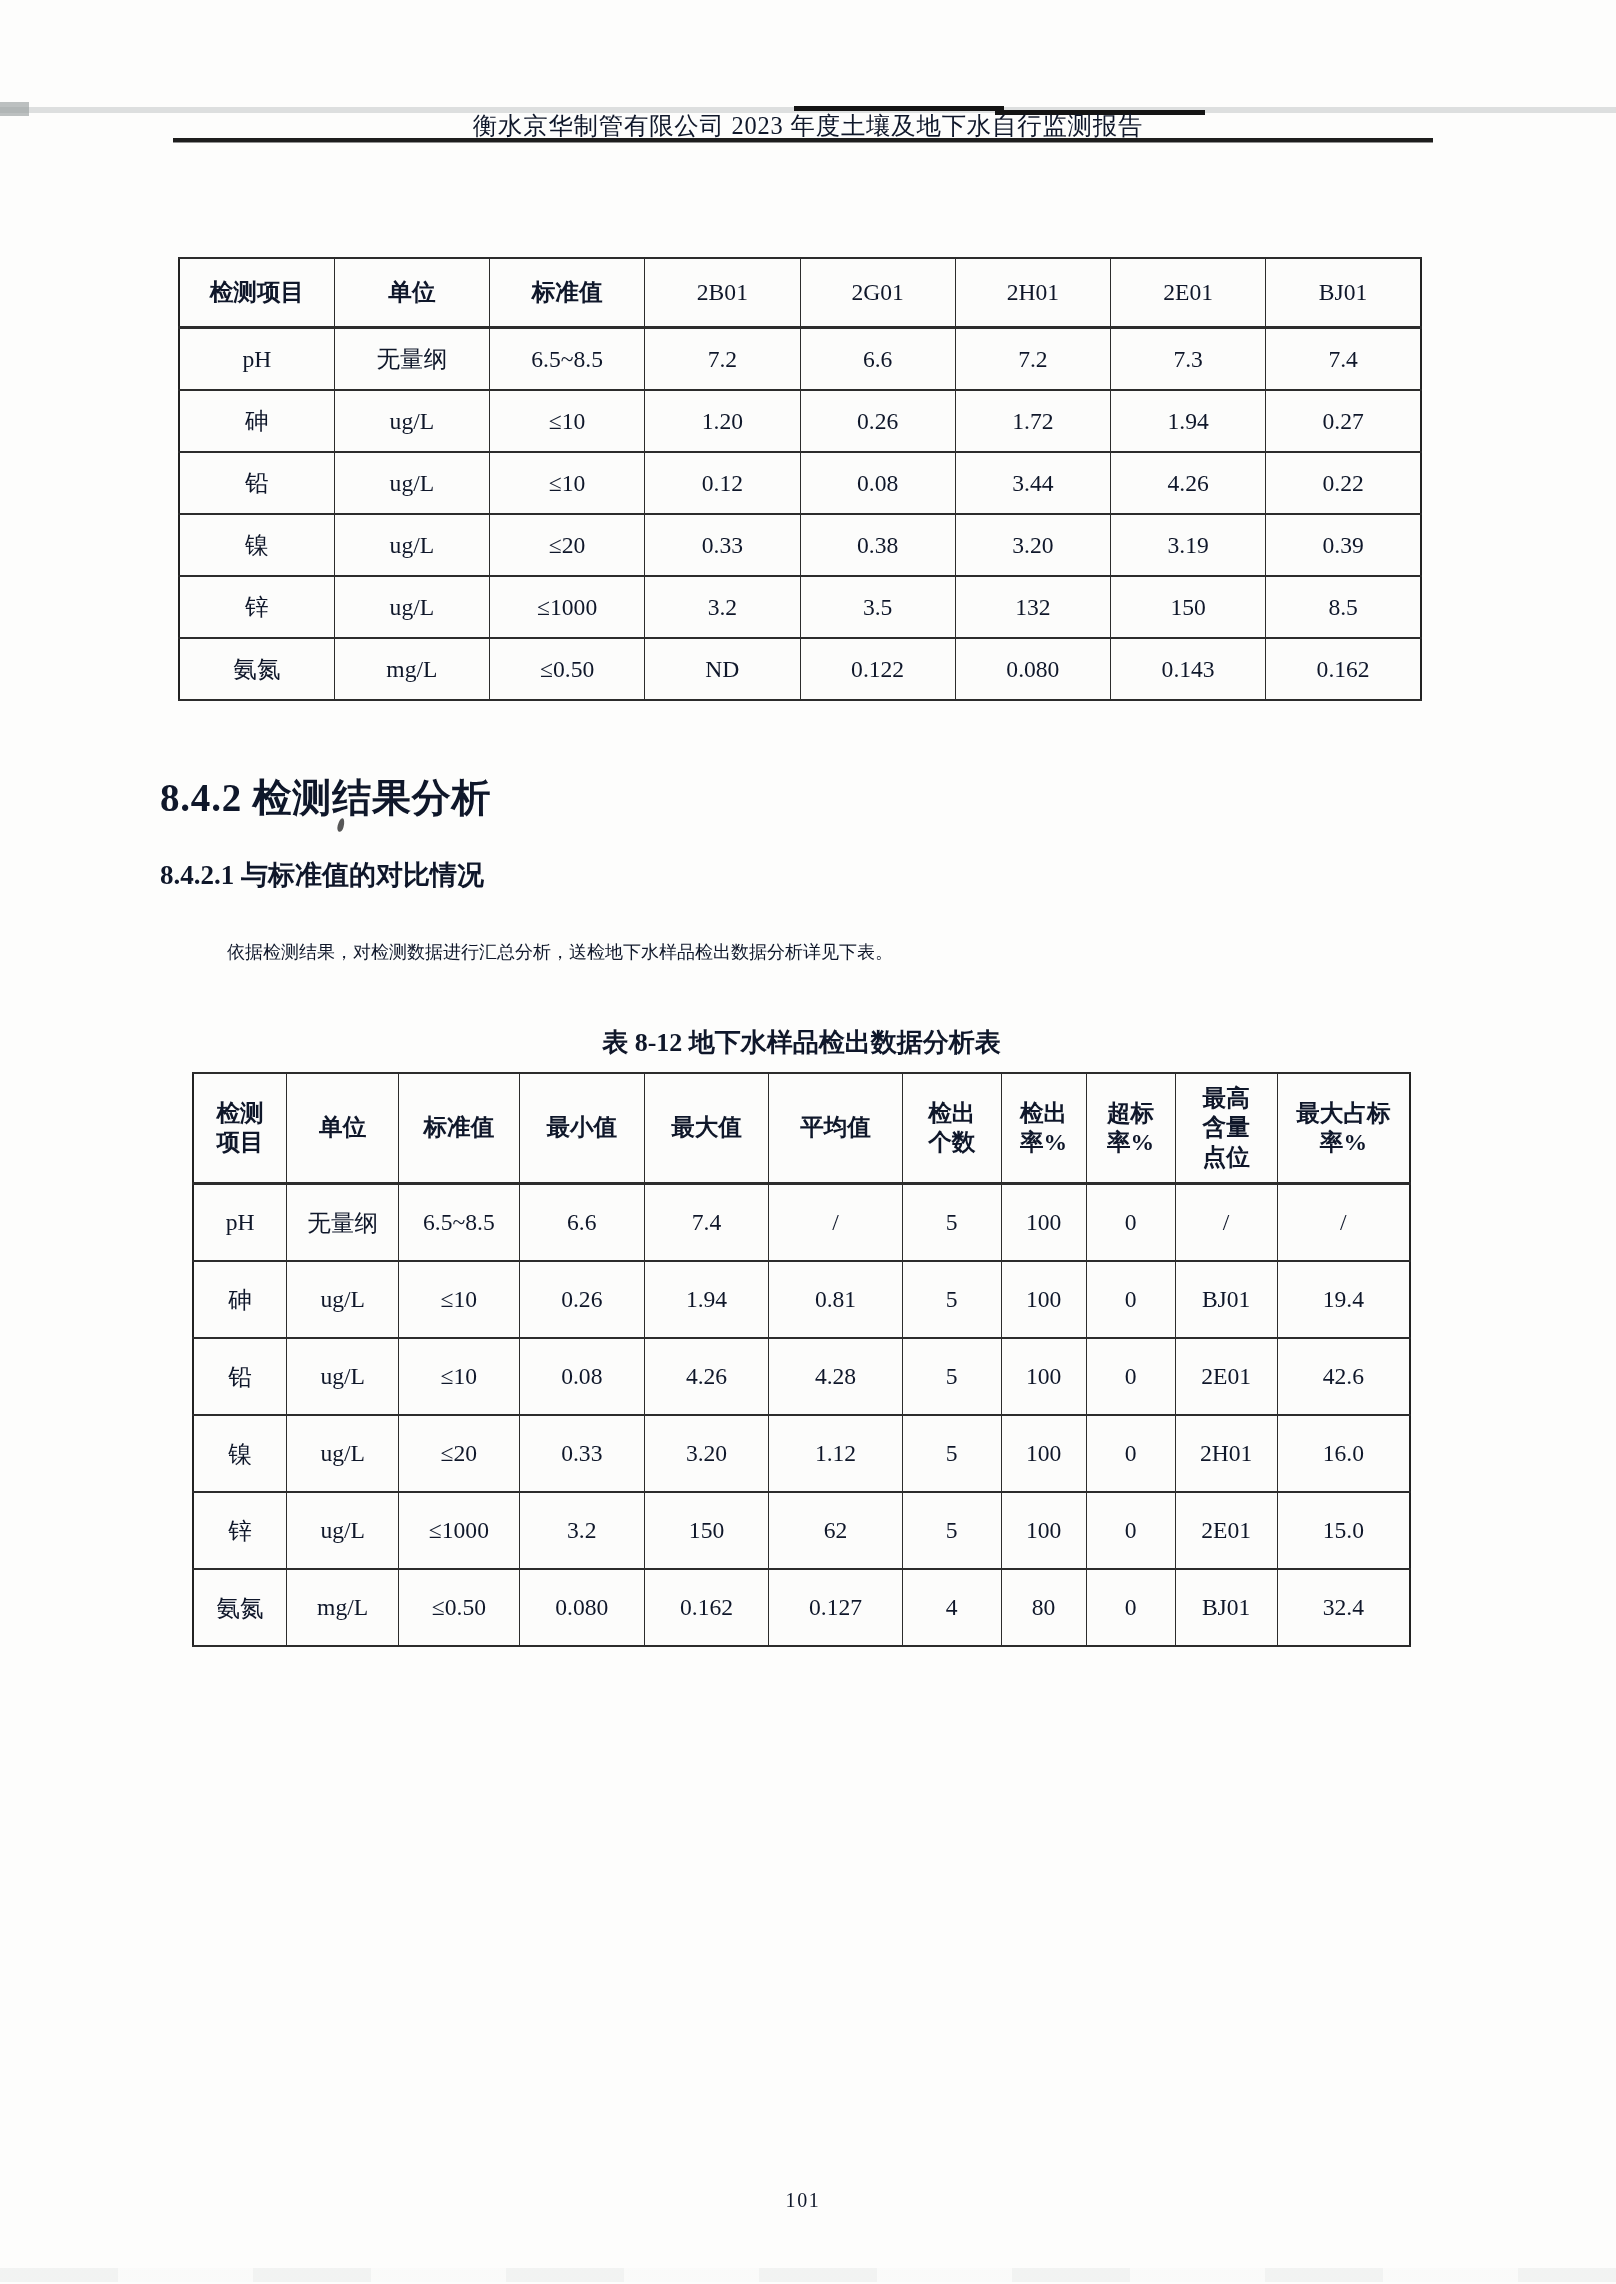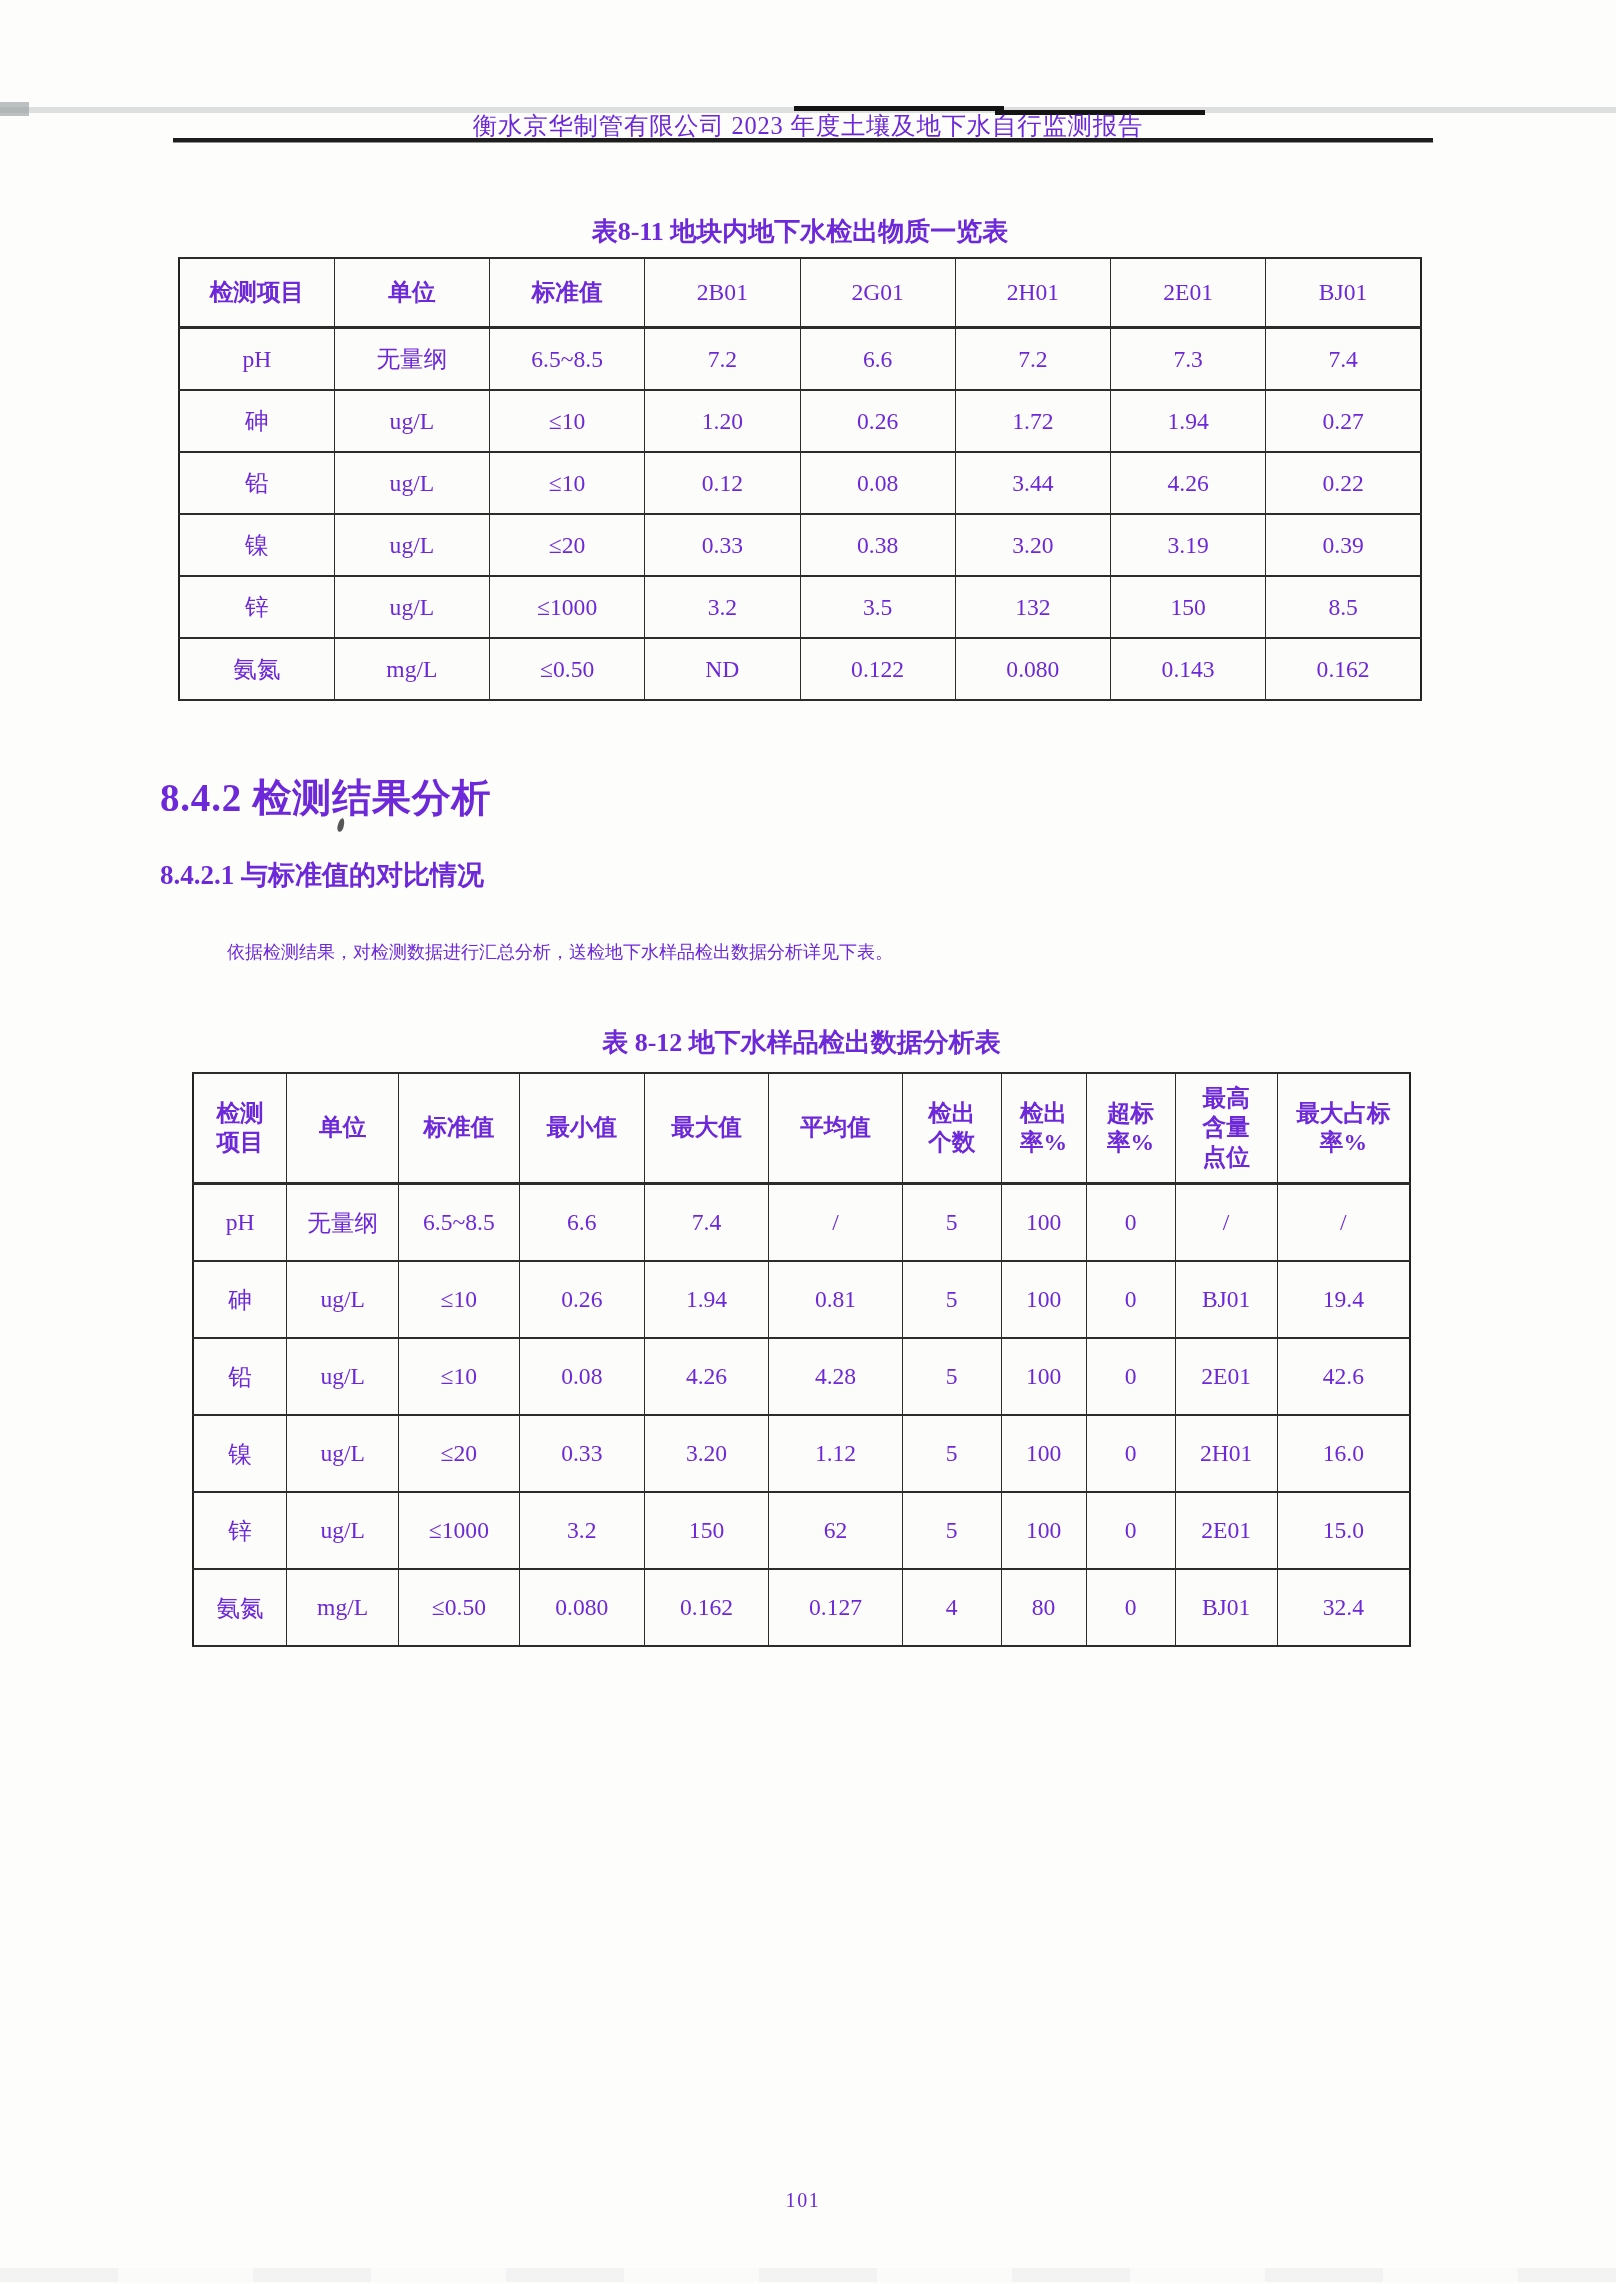--- a/index.html
+++ b/index.html
@@ -1,21 +1,21 @@
 <!DOCTYPE html>
 <html style="font-size:13.5px"><head>
 <meta charset="utf-8">
 <style>
   html,body{margin:0;padding:0;background:#ffffff;}
   .page{
     position:relative;
     width:1616px;height:2284px;
     background:#fdfdfc;
     font-family:"Liberation Serif","DejaVu Serif",serif;
-    color:#6d28d9;
+    color:#0f172a;
     overflow:hidden;
   }
   
   .scan-band-top{position:absolute;top:107px;left:0;width:1616px;height:5.9px;background:#c3c7c6;opacity:.55;}
   .scan-notch-left{position:absolute;top:102px;left:0;width:29px;height:14.3px;background:#9aa09f;opacity:.65;}
   .scan-smudge-a{position:absolute;top:106px;left:794px;width:210px;height:5px;background:#141414;}
   .scan-smudge-b{position:absolute;top:110px;left:995px;width:210px;height:5px;background:#141414;}
   .scan-band-bottom{position:absolute;top:2268px;left:0;width:1616px;height:13.5px;opacity:.45;
     background:repeating-linear-gradient(90deg,#e4e7e6 0 118px,#f7f8f7 118px 253px);}
   .stray-mark{position:absolute;top:818px;left:338px;width:5.9px;height:13.5px;background:#3a3a3a;
@@ -67,21 +67,20 @@
   <div class="scan-band-top"></div>
   <div class="scan-notch-left"></div>
   <div class="scan-smudge-a"></div>
   <div class="scan-smudge-b"></div>
   <div class="scan-band-bottom"></div>
   <div class="stray-mark"></div>
 
   <div class="doc-header">衡水京华制管有限公司 2023 年度土壤及地下水自行监测报告</div>
   <div class="header-rule"></div>
 
-  <div class="t1-title">表8-11 地块内地下水检出物质一览表</div>
   <div class="table1-wrap">
     <table class="sheet">
       <thead>
           <tr>
             <th>检测项目</th>
             <th>单位</th>
             <th>标准值</th>
             <th class="ascii">2B01</th>
             <th class="ascii">2G01</th>
             <th class="ascii">2H01</th>

